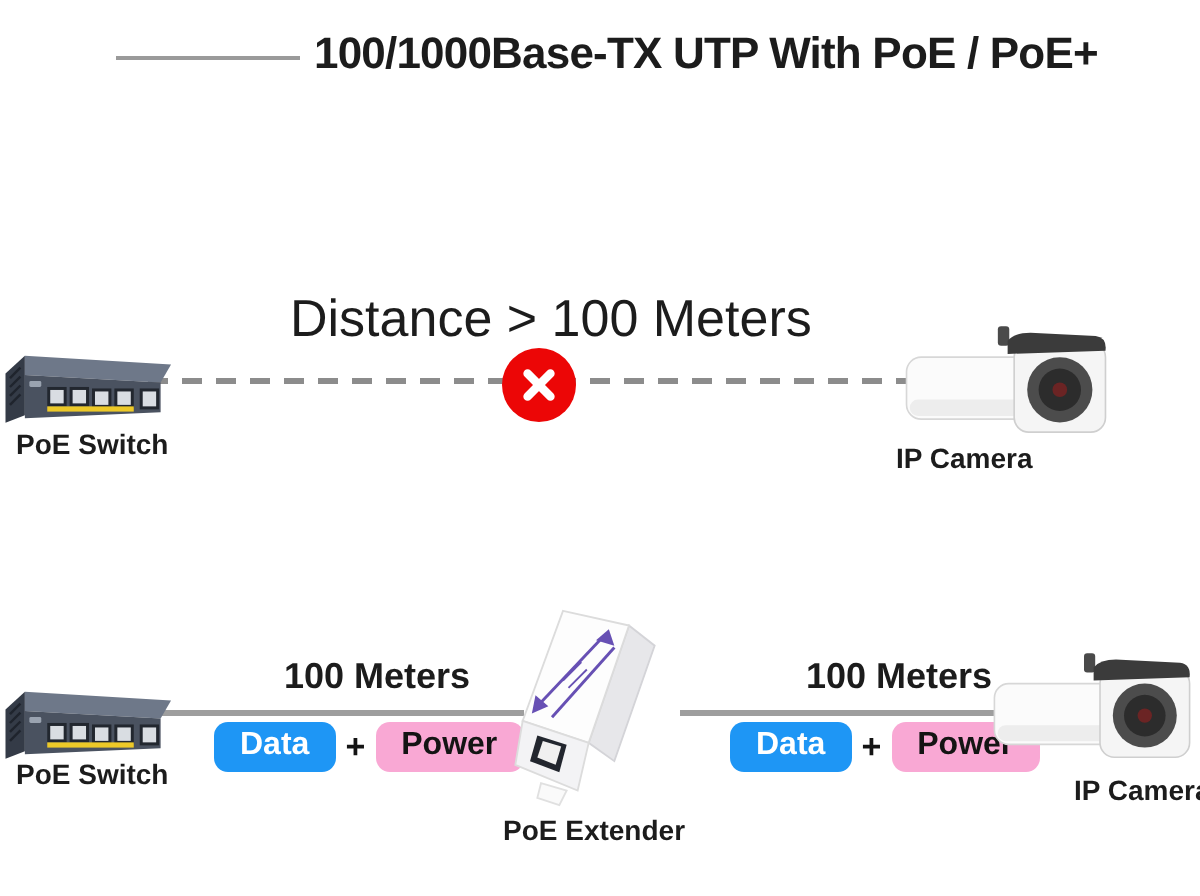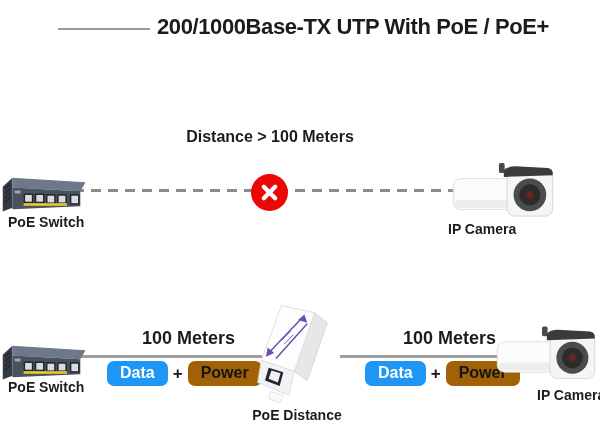--- a/index.html
+++ b/index.html
@@ -15,40 +15,40 @@
   .dev-label{font-size:14px;font-weight:bold;white-space:nowrap;}
   
   .dashed-line{
     left:74px;top:189px;width:384px;height:3px;
     background:repeating-linear-gradient(90deg,#8c8c8c 0 10px,transparent 10px 17px);
   }
   .solid-line{height:3px;background:#9e9e9e;top:355px;}
   .line-left{left:78px;width:184px;}
   .line-right{left:340px;width:160px;}
   
-  .distance-big{left:145px;top:128px;width:250px;text-align:center;font-size:16px;font-weight:bold;white-space:nowrap;}
+  .distance-big{left:145px;top:144px;width:250px;text-align:center;font-size:26px;font-weight:normal;white-space:nowrap;}
   .meters{top:328px;width:150px;text-align:right;font-size:18px;font-weight:bold;white-space:nowrap;}
   
   .err{left:251px;top:174px;width:37px;height:37px;border-radius:50%;background:#ec0606;
        display:flex;align-items:center;justify-content:center;}
   
   .badges{top:361px;display:flex;align-items:center;gap:5px;}
   .badge{display:inline-block;padding:2px 13px 3px;border-radius:7px;font-size:16px;font-weight:bold;line-height:20px;}
   .badge.data{background:#1e96f5;color:#ffffff;}
-  .badge.power{background:#a16207;color:#141414;}
+  .badge.power{background:#f9a8d4;color:#141414;}
   .plus{font-size:17px;font-weight:bold;color:#141414;}
   svg{display:block;}
 </style>
 </head>
 <body>
 
 <div class="stage">
 
   <div class="abs title-line"></div>
-  <div class="abs title">200/1000Base-TX UTP With PoE / PoE+</div>
+  <div class="abs title">100/1000Base-TX UTP With PoE / PoE+</div>
 
   <div class="abs distance-big">Distance &gt; 100 Meters</div>
   <div class="abs dashed-line"></div>
 
   <div class="abs" style="left:2px;top:168px;">
     <svg width="88" height="48" viewBox="0 0 118 62">
       <polygon points="1,24 14,12 14,52 1,57" fill="#343b47"></polygon>
       <line x1="4" y1="27" x2="11" y2="20" stroke="#1f242d" stroke-width="1.6"></line>
       <line x1="4" y1="33" x2="11" y2="26" stroke="#1f242d" stroke-width="1.6"></line>
       <line x1="4" y1="39" x2="11" y2="32" stroke="#1f242d" stroke-width="1.6"></line>
@@ -142,21 +142,21 @@
         <polygon points="55,12 58,21 48,18" fill="#6750b4" stroke="none"></polygon>
         <line x1="30" y1="40" x2="40" y2="30" stroke-width="1"></line>
         <line x1="33" y1="44" x2="43" y2="34" stroke-width="1"></line>
       </g>
       <polygon points="8,62 44,74 38,100 4,86" fill="#f3f3f5" stroke="#dcdcdc"></polygon>
       <polygon points="16,70 32,75 28,90 12,84" fill="#22262e"></polygon>
       <polygon points="19,73 29,76 26,86 16,82" fill="#f0f0f0"></polygon>
       <polygon points="18,96 32,100 28,108 16,104" fill="#fafafa" stroke="#e0e0e0"></polygon>
     </svg>
   </div>
-  <div class="abs dev-label" style="left:222px;top:407px;width:150px;text-align:center;">PoE Distance</div>
+  <div class="abs dev-label" style="left:222px;top:407px;width:150px;text-align:center;">PoE Extender</div>
 
   <div class="abs badges" style="left:365px;">
     <span class="badge data">Data</span>
     <span class="plus">+</span>
     <span class="badge power">Power</span>
   </div>
 
   <div class="abs" style="left:494px;top:324px;">
     <svg width="104" height="58" viewBox="0 0 130 72">
       <rect x="60" y="3" width="7" height="12" rx="2" fill="#4a4a4a"></rect>

